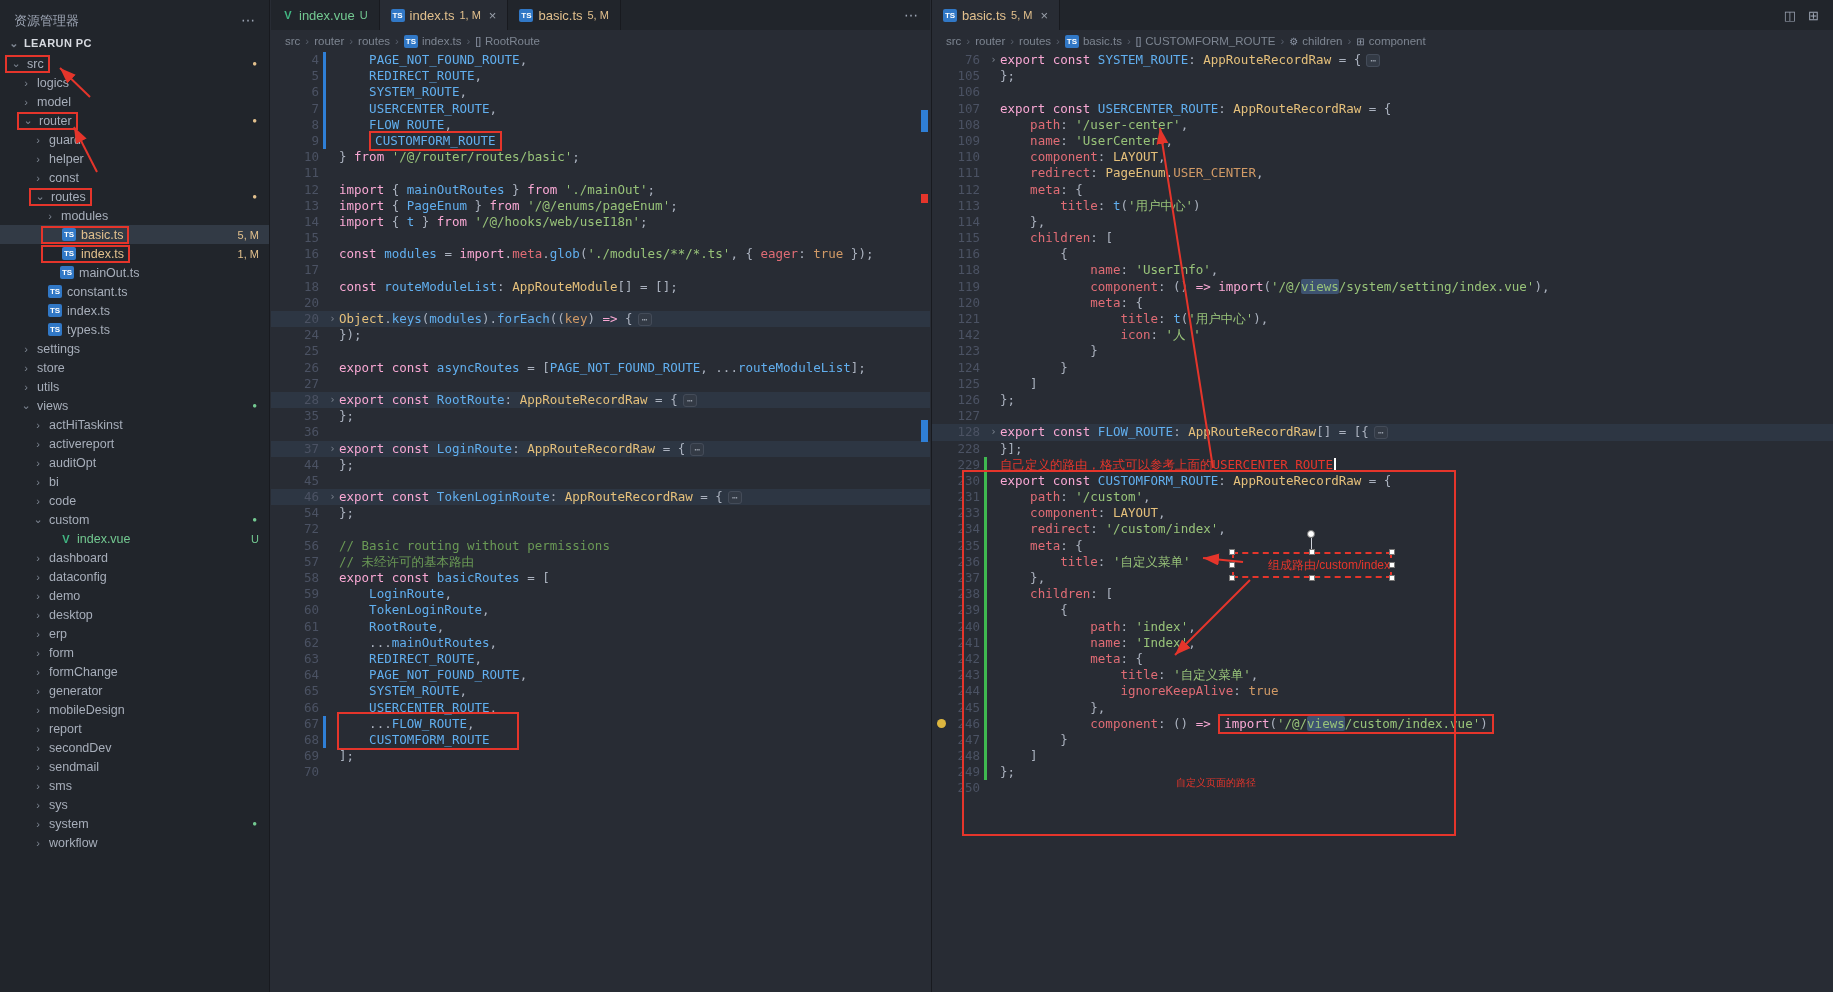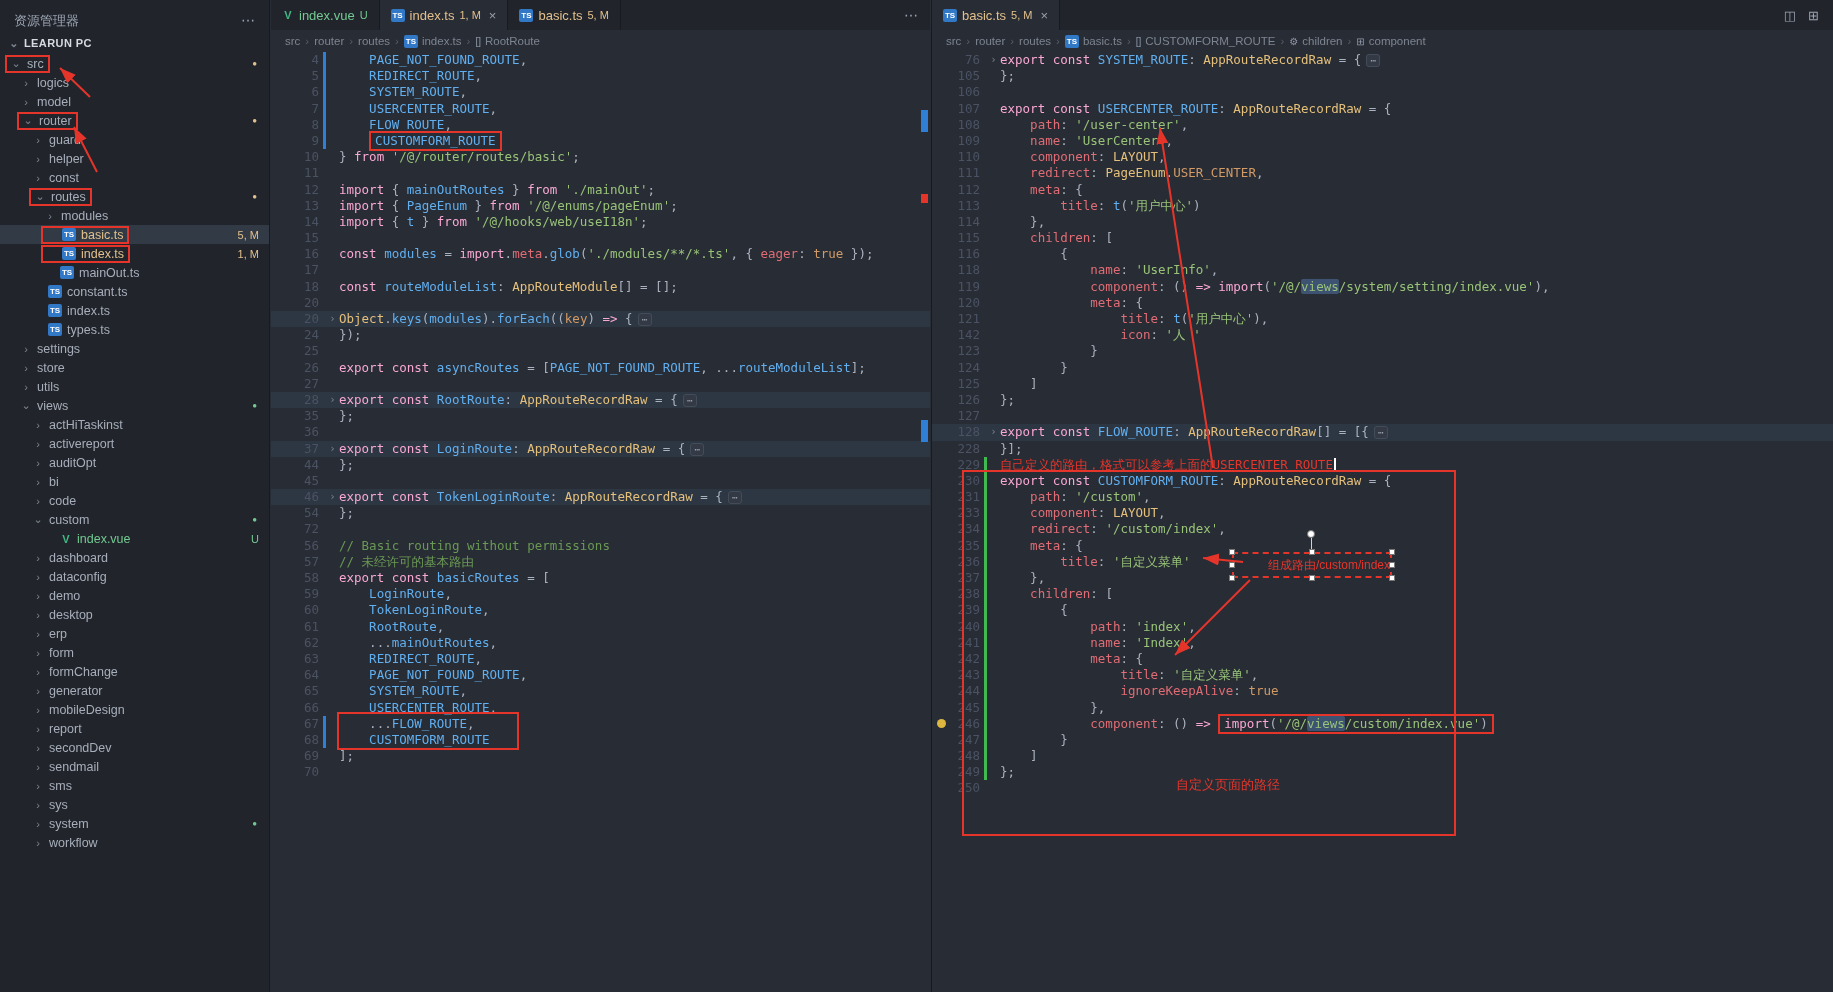--- a/index.html
+++ b/index.html
@@ -79,21 +79,21 @@
   .rm{position:absolute;right:2px;width:7px}
   .rm.blue{background:#2f7fd6}
   .rm.red{background:var(--ann)}
   
   .abs-box{position:absolute;border:2px solid var(--ann);z-index:40;pointer-events:none}
   .dash-box{position:absolute;border:2px dashed var(--ann);z-index:41;display:flex;align-items:center;
     justify-content:flex-end;color:var(--ann);font-size:12px;pointer-events:none}
   .hd{position:absolute;width:6px;height:6px;background:#fff;border:1px solid #777;z-index:42}
   .stem{position:absolute;width:1px;height:14px;background:#cfd3da;z-index:42}
   .stem-dot{position:absolute;width:8px;height:8px;border-radius:50%;background:#fff;border:1px solid #777;z-index:42}
-  .note{position:absolute;color:var(--ann);font-size:13px;z-index:41;white-space:nowrap}
+  .note{position:absolute;color:var(--ann);font-size:10px;z-index:41;white-space:nowrap}
   .arrows{position:absolute;inset:0;z-index:45;pointer-events:none}
 </style>
 </head>
 <body>
 
 <div class="explorer">
   <div class="exp-header">
     <span>资源管理器</span>
     <span class="more">⋯</span>
   </div>

